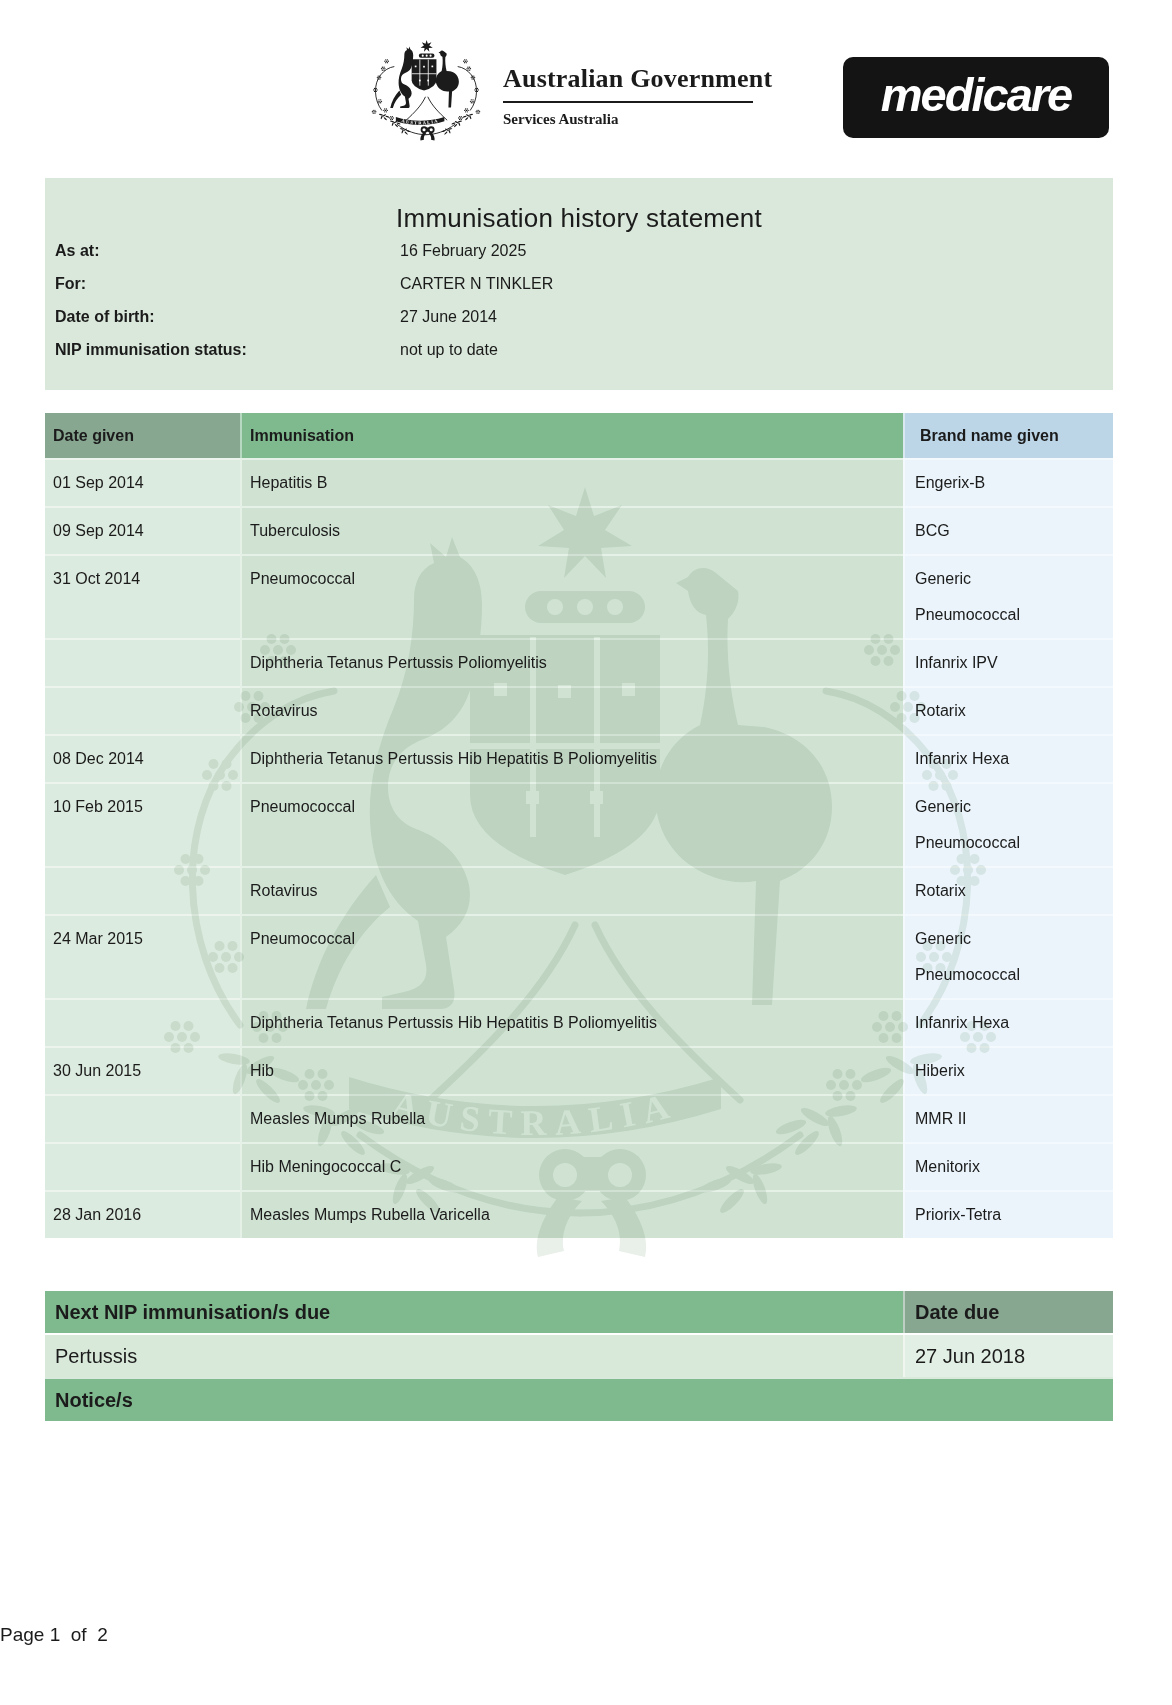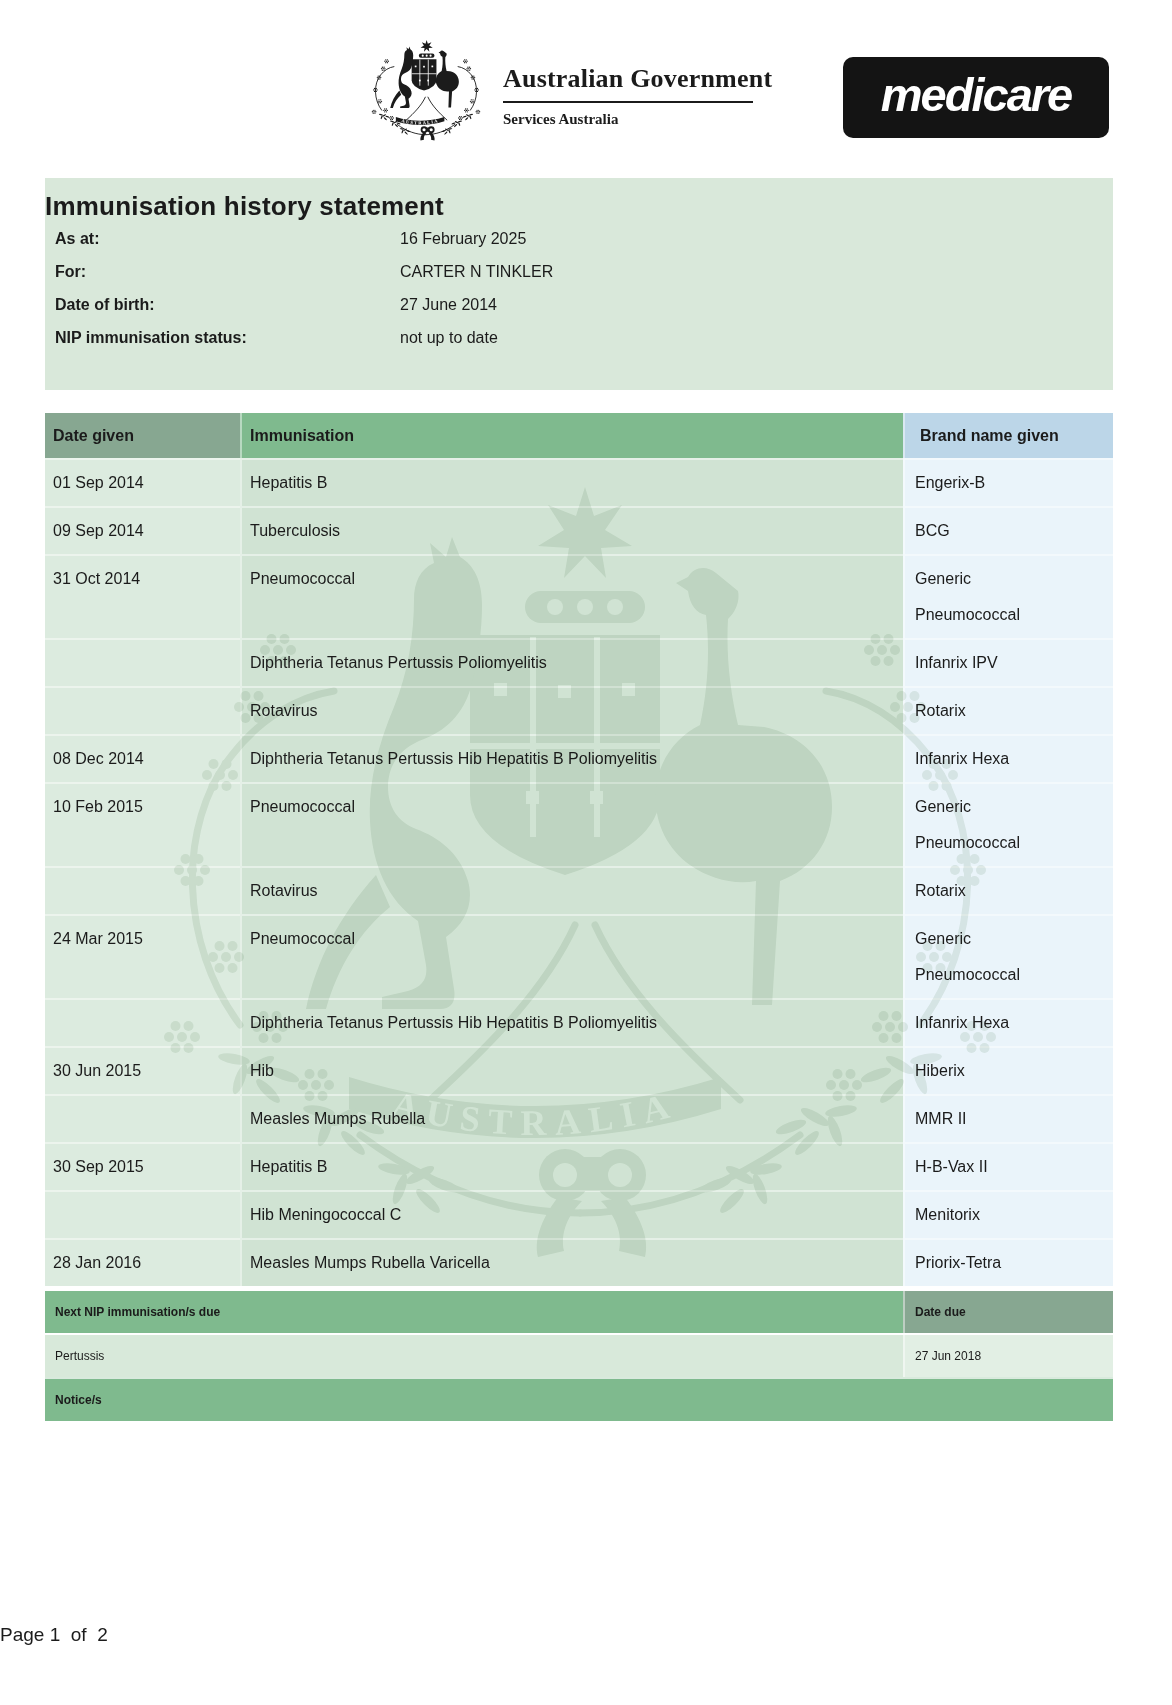--- a/index.html
+++ b/index.html
@@ -18,21 +18,21 @@
   .gov-text{position:absolute;left:503px;top:64px;width:300px}
   .gov-title{font-family:"Liberation Serif","DejaVu Serif",serif;font-weight:bold;font-size:26px;letter-spacing:.2px;}
   .gov-rule{width:250px;height:0;border-bottom:2px solid #1b1b1b;margin:7px 0 8px 0}
   .gov-sub{font-family:"Liberation Serif","DejaVu Serif",serif;font-weight:bold;font-size:15px;}
   .medicare{position:absolute;left:843px;top:57px;width:266px;height:81px;background:var(--c-medicare_black);
     color:#fff;display:flex;align-items:center;justify-content:center;border-radius:10px;
     font-size:47px;font-weight:bold;font-style:italic;letter-spacing:-2px;padding-bottom:6px}
 
   
   .band{position:absolute;left:45px;top:178px;width:1068px;height:212px;background:var(--c-band_green)}
-  .band h1{font-size:26px;font-weight:bold;margin-top:13px;letter-spacing:.2px}
+  .band h1{font-size:26px;font-weight:normal;text-align:center;margin-top:25px;letter-spacing:.2px}
   .fields{}
   .field-row{position:relative;height:33px;line-height:33px;font-size:16px}
   .field-label{position:absolute;left:10px;font-weight:bold}
   .field-value{position:absolute;left:355px}
 
   
   .history{position:absolute;left:45px;top:413px;width:978px}
   table{border-collapse:separate;border-spacing:0;table-layout:fixed;width:1068px;position:relative;z-index:1}
   col.c-date{width:195px} col.c-imm{width:663px} col.c-brand{width:210px}
   th{font-size:16px;font-weight:bold;text-align:left;padding:8px 8px;line-height:29px;vertical-align:middle}
@@ -49,21 +49,21 @@
   
   .watermark{position:absolute;left:75px;top:32px;width:920px;height:820px;z-index:2;
     pointer-events:none;mix-blend-mode:multiply;--coa-fill:var(--c-watermark)}
   .watermark svg,.coa-small svg{width:100%;height:100%}
   .coa-shape{fill:var(--coa-fill)}
   .coa-line{stroke:var(--coa-fill);fill:none}
   .coa-knockout{fill:#ffffff}
   .banner-text{font-family:"Liberation Serif","DejaVu Serif",serif;font-size:36px;font-weight:bold;letter-spacing:9px}
 
   
-  .nextdue{position:absolute;left:45px;top:1291px;width:1068px;font-size:12px}
+  .nextdue{position:absolute;left:45px;top:1291px;width:1068px;font-size:20px}
   .nd-row{display:flex;width:100%}
   .nd-row > div{padding:10px 10px;line-height:22px}
   .nd-h-left{flex:0 0 858px;background:var(--c-header_green);font-weight:bold}
   .nd-h-right{flex:0 0 210px;background:var(--c-header_gray_green);font-weight:bold;border-left:2px solid rgba(255,255,255,.45)}
   .nd-b-left{flex:0 0 858px;background:var(--c-row_light_green)}
   .nd-b-right{flex:0 0 210px;background:var(--c-row_light_green2);border-left:2px solid rgba(255,255,255,.45)}
   .nd-body{border-top:2px solid rgba(255,255,255,.7)}
   .nd-notice{background:var(--c-header_green);font-weight:bold;padding:10px 10px;line-height:22px;border-top:2px solid rgba(255,255,255,.7)}
 
   
@@ -264,25 +264,20 @@
             <td class="td-date">30 Jun 2015</td>
             <td class="td-imm">Hib</td>
             <td class="td-brand"><span class="brand-wrap">Hiberix</span></td>
           </tr>
           <tr>
             <td class="td-date"></td>
             <td class="td-imm">Measles Mumps Rubella</td>
             <td class="td-brand"><span class="brand-wrap">MMR II</span></td>
           </tr>
           <tr>
-            <td class="td-date">30 Sep 2015</td>
-            <td class="td-imm">Hepatitis B</td>
-            <td class="td-brand"><span class="brand-wrap">H-B-Vax II</span></td>
-          </tr>
-          <tr>
             <td class="td-date"></td>
             <td class="td-imm">Hib Meningococcal C</td>
             <td class="td-brand"><span class="brand-wrap">Menitorix</span></td>
           </tr>
           <tr>
             <td class="td-date">28 Jan 2016</td>
             <td class="td-imm">Measles Mumps Rubella Varicella</td>
             <td class="td-brand"><span class="brand-wrap">Priorix-Tetra</span></td>
           </tr>
         </tbody>

